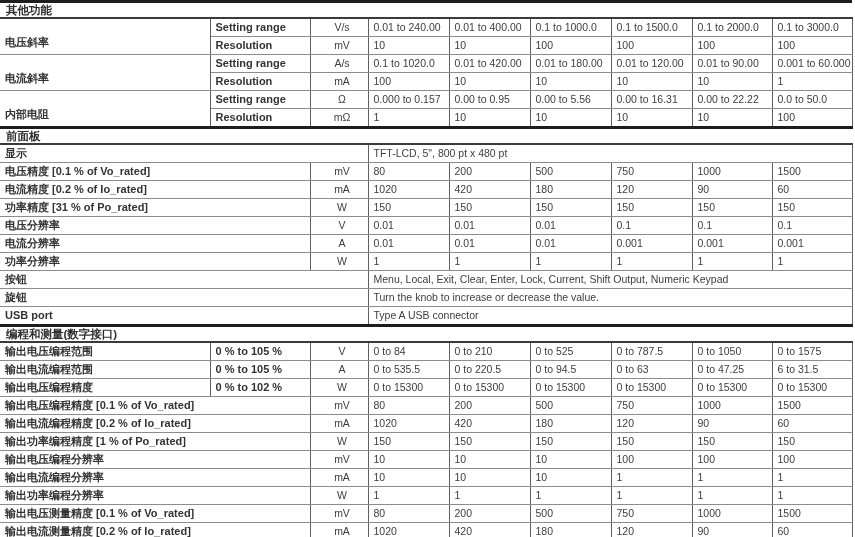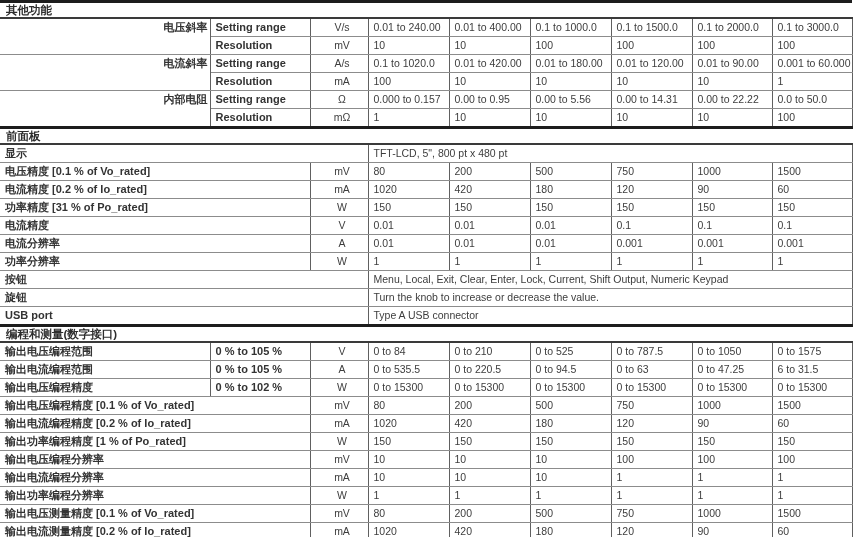--- a/index.html
+++ b/index.html
@@ -35,22 +35,21 @@
     border-bottom: 1px solid #8c8c8c;
     vertical-align: middle;
   }
   td.label, td.sub {
     font-weight: bold;
     font-size: 11px;
     color: #333333;
   }
   td.label[rowspan] {
     vertical-align: top;
-    padding-top: 3px;
-    text-align: right;
+    padding-top: 18px;
   }
   td.unit {
     text-align: center;
     padding-left: 7px;
     padding-right: 1px;
   }
   tr.section td {
     font-weight: bold;
     font-size: 11.5px;
     color: #2d2d2d;
@@ -123,21 +122,21 @@
           <td class="val">10</td>
           <td class="val">1</td>
         </tr>
         <tr>
           <td rowspan="2" class="label">内部电阻</td>
           <td class="sub">Setting range</td>
           <td class="unit">Ω</td>
           <td class="val">0.000 to 0.157</td>
           <td class="val">0.00 to 0.95</td>
           <td class="val">0.00 to 5.56</td>
-          <td class="val">0.00 to 14.31</td>
+          <td class="val">0.00 to 16.31</td>
           <td class="val">0.00 to 22.22</td>
           <td class="val">0.0 to 50.0</td>
         </tr>
         <tr>
           <td class="sub">Resolution</td>
           <td class="unit">mΩ</td>
           <td class="val">1</td>
           <td class="val">10</td>
           <td class="val">10</td>
           <td class="val">10</td>
@@ -175,21 +174,21 @@
           <td colspan="2" class="label">功率精度 [31 % of Po_rated]</td>
           <td class="unit">W</td>
           <td class="val">150</td>
           <td class="val">150</td>
           <td class="val">150</td>
           <td class="val">150</td>
           <td class="val">150</td>
           <td class="val">150</td>
         </tr>
         <tr>
-          <td colspan="2" class="label">电流精度</td>
+          <td colspan="2" class="label">电压分辨率</td>
           <td class="unit">V</td>
           <td class="val">0.01</td>
           <td class="val">0.01</td>
           <td class="val">0.01</td>
           <td class="val">0.1</td>
           <td class="val">0.1</td>
           <td class="val">0.1</td>
         </tr>
         <tr>
           <td colspan="2" class="label">电流分辨率</td>

